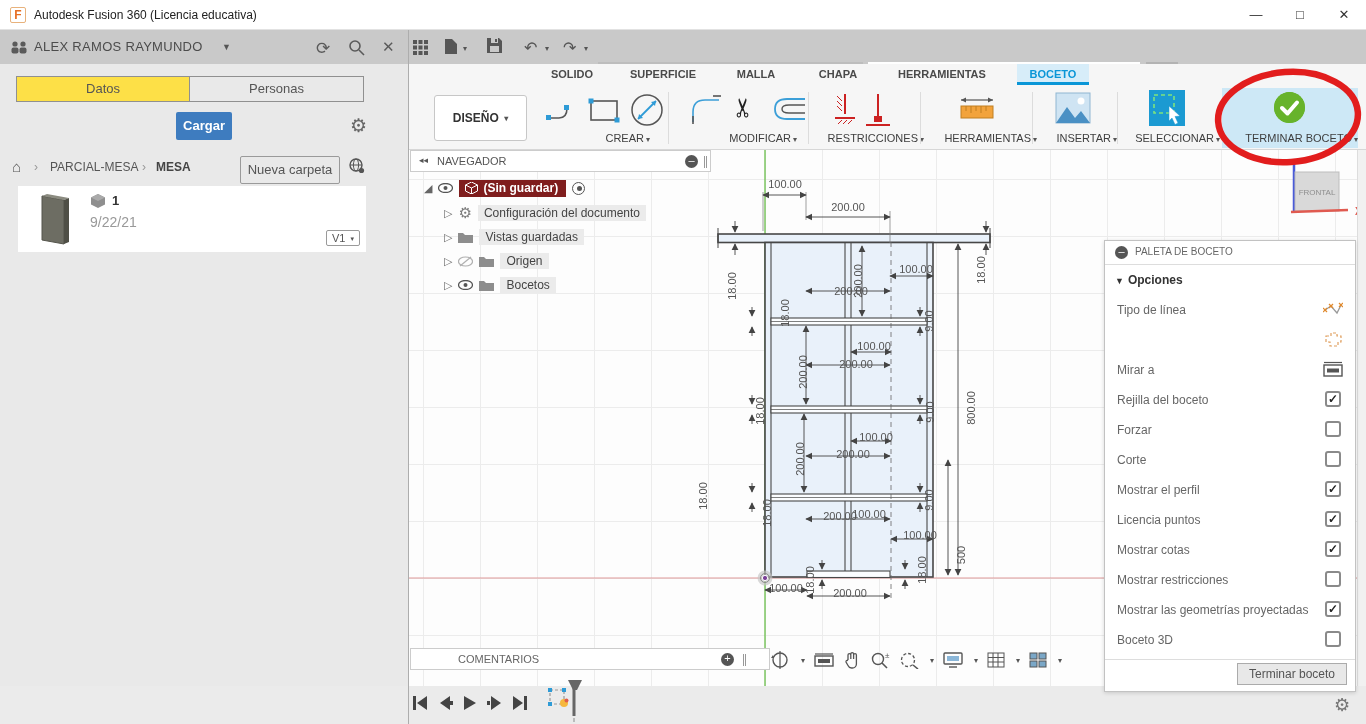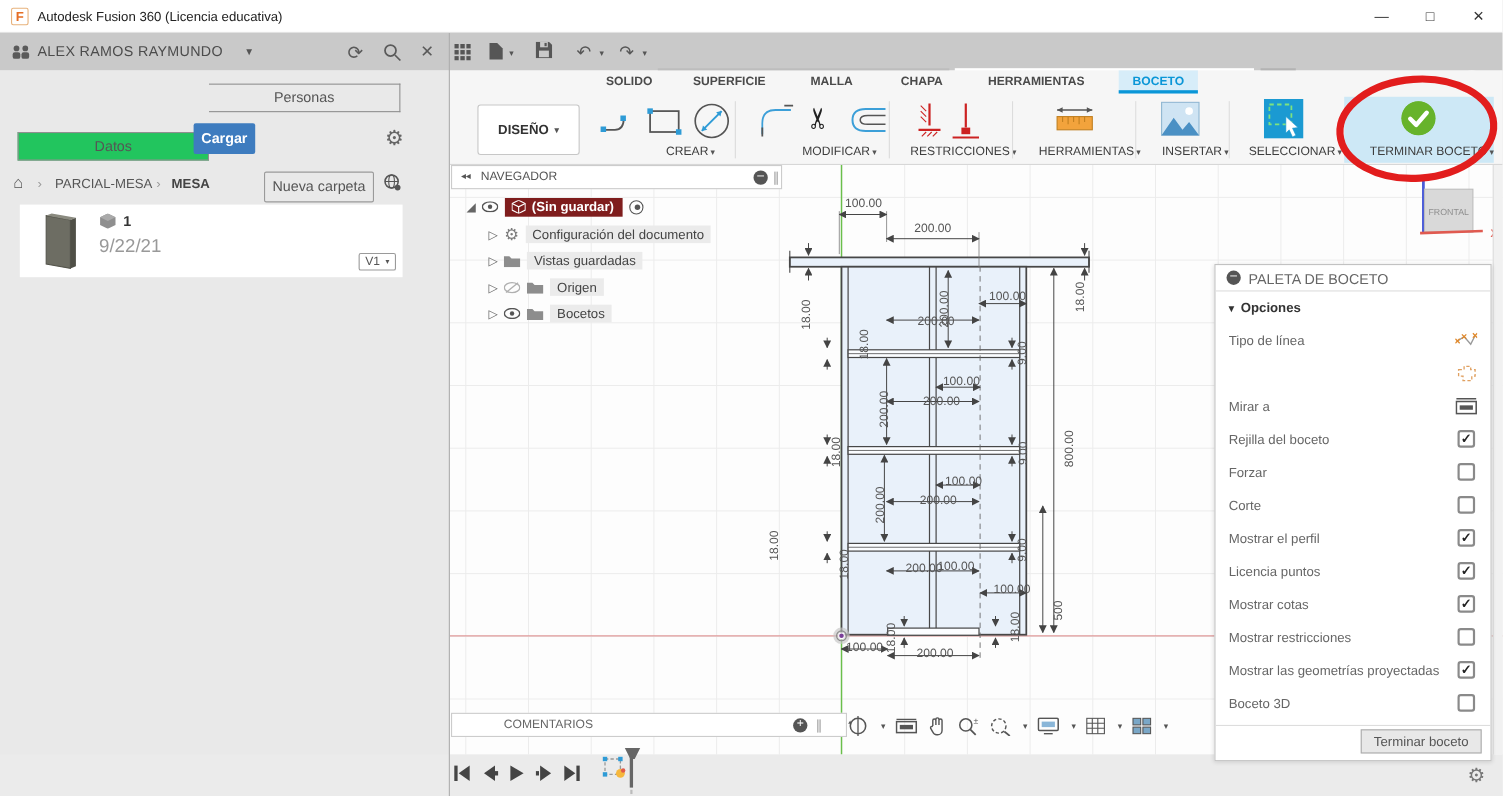--- a/index.html
+++ b/index.html
@@ -272,21 +272,21 @@
     <div class="abs finish-tile">
       <svg class="abs check-circle" style="position:absolute;" viewBox="0 0 31 31">
         <circle cx="15.5" cy="15.5" r="15.5" fill="#67b32b"></circle>
         <path d="M8,16 L13.5,21.5 L23,10.5" fill="none" stroke="#fff" stroke-width="4" stroke-linecap="round" stroke-linejoin="round"></path>
       </svg>
       <div class="abs glabel" style="left:0;width:136px;top:44px;"><span>TERMINAR BOCETO</span><span class="car">▾</span></div>
     </div>
   </div>
 
   <div class="abs datapanel">
-    <div class="abs dp-tab" style="left:16px;background:#22c55e;margin-top:44px;">Datos</div>
+    <div class="abs dp-tab" style="left:16px;background:#fde047;">Datos</div>
     <div class="abs dp-tab" style="left:190px;background:#e9e9e9;border-left:none;">Personas</div>
     <div class="abs btn-blue">Cargar</div>
     <div class="abs btn-outline">Nueva carpeta</div>
     <span class="abs" style="left:350px;top:50px;font-size:19px;color:#666;">⚙</span>
 
     <span class="abs crumb" style="left:12px;top:94px;font-size:15px;color:#555;">⌂</span>
     <span class="abs crumb" style="left:34px;color:#999;">›</span>
     <span class="abs crumb" style="left:50px;">PARCIAL-MESA</span>
     <span class="abs crumb" style="left:142px;color:#999;">›</span>
     <span class="abs crumb" style="left:156px;font-weight:bold;color:#444;">MESA</span>
@@ -301,21 +301,21 @@
       <svg class="abs" style="left:6px;top:4px;" width="58" height="58">
         <polygon points="18,6 40,10 40,54 18,50" fill="#6d6d63" stroke="#55554c"></polygon>
         <polygon points="18,6 23,4 45,8 40,10" fill="#8b8b80"></polygon>
         <polygon points="40,10 45,8 45,52 40,54" fill="#4f4f46"></polygon>
       </svg>
       <svg class="abs" style="left:72px;top:8px;" width="16" height="14">
           <path d="M8,0 L15,3.5 L15,10.5 L8,14 L1,10.5 L1,3.5 z" fill="#8f8f8f"></path>
           <path d="M8,0 L15,3.5 L8,7 L1,3.5 z" fill="#aaa"></path>
         </svg>
       <span class="abs" style="left:94px;top:7px;font-size:13px;font-weight:bold;color:#333;">1</span>
-      <span class="abs" style="left:72px;top:28px;font-size:17px;color:#999;">9/22/21</span>
+      <span class="abs" style="left:72px;top:28px;font-size:14px;color:#999;">9/22/21</span>
       <span class="abs v-badge"><span>V1</span> <span class="car" style="font-size:7px;">▾</span></span>
     </div>
   </div>
 
   <div class="abs canvas"></div>
 
   <svg class="abs" style="left:409px;top:150px;z-index:5;" width="957" height="536" viewBox="409 150 957 536">
     <defs>
       <marker id="ar" viewBox="0 0 10 10" refX="9" refY="5" markerWidth="8" markerHeight="8" orient="auto-start-reverse">
         <path d="M0,0 L10,5 L0,10 z" fill="#444"></path>
@@ -557,21 +557,21 @@
     <text x="47" y="45" text-anchor="middle" font-size="8" fill="#8e8e8e">FRONTAL</text>
     <line x1="21" y1="62" x2="78" y2="60" stroke="#e05a50" stroke-width="2.5"></line>
     <text x="85" y="65" font-size="10" fill="#e05a50" font-weight="bold">X</text>
   </svg>
 
   <div class="abs" style="left:1357px;top:150px;width:9px;height:536px;background:#f1f1f1;border-left:1px solid #ddd;z-index:9;"></div>
 
   <div class="abs palette">
     <div class="abs" style="left:0;top:0;width:250px;height:24px;border-bottom:1px solid #ddd;">
       <div class="abs minus-circ" style="left:10px;top:5px;">–</div>
-      <span class="abs" style="left:30px;top:5px;font-size:13px;color:#666;">PALETA DE BOCETO</span>
+      <span class="abs" style="left:30px;top:5px;font-size:10px;color:#666;">PALETA DE BOCETO</span>
     </div>
     <div class="abs" style="left:8px;top:32px;font-size:12px;font-weight:bold;color:#333;">
       <span class="car" style="font-size:9px;color:#333;margin-right:4px;">▼</span><span>Opciones</span>
     </div>
 
     <div class="abs pal-row" style="top:60px;">
       <span class="pal-label">Tipo de línea</span>
       <svg style="position:absolute;right:2px;top:0;" width="20" height="18">
         <path d="M2,9 L8,5 L14,12 L18,4" fill="none" stroke="#999" stroke-width="1.3"></path>
         <g stroke="#e08a2e" stroke-width="1.2">

